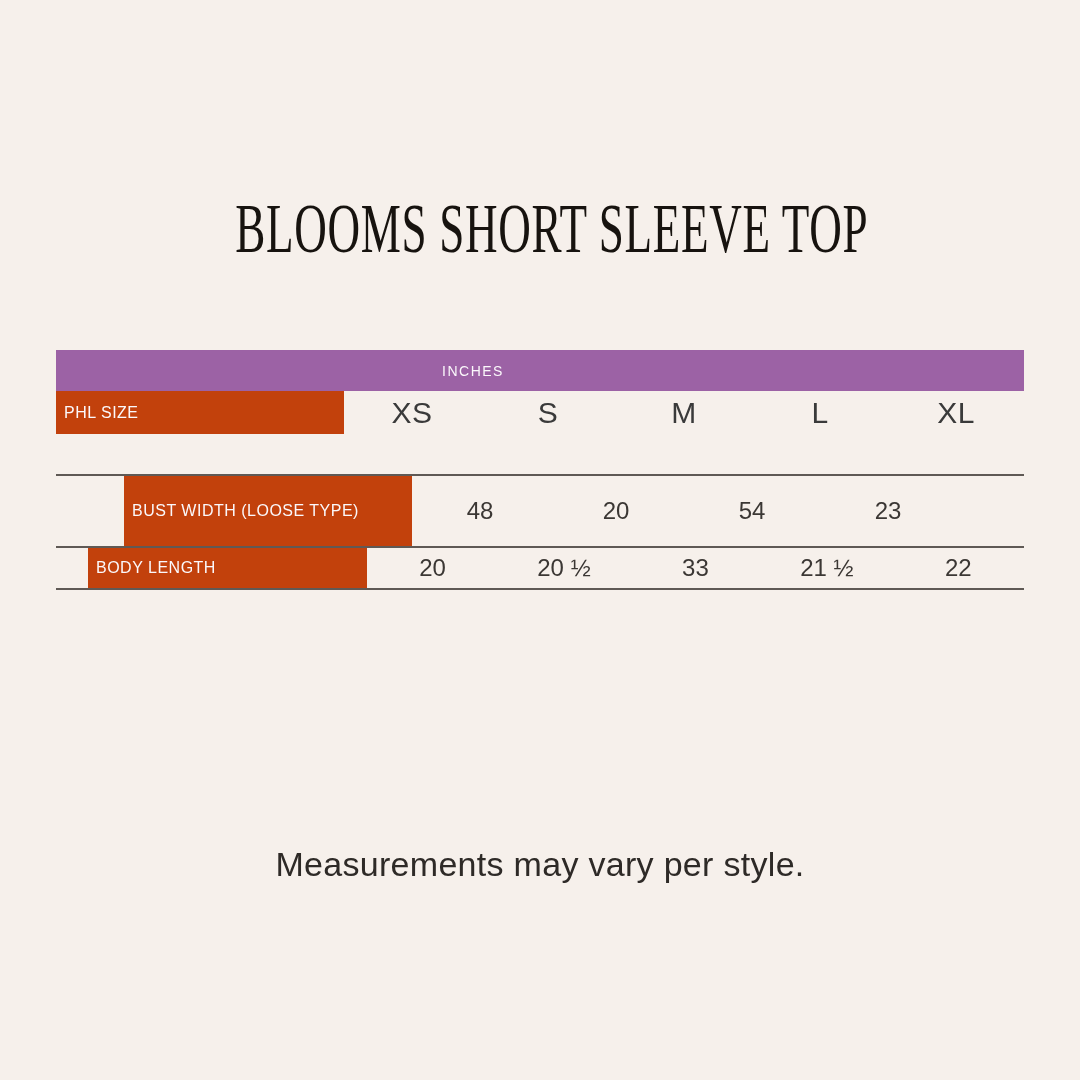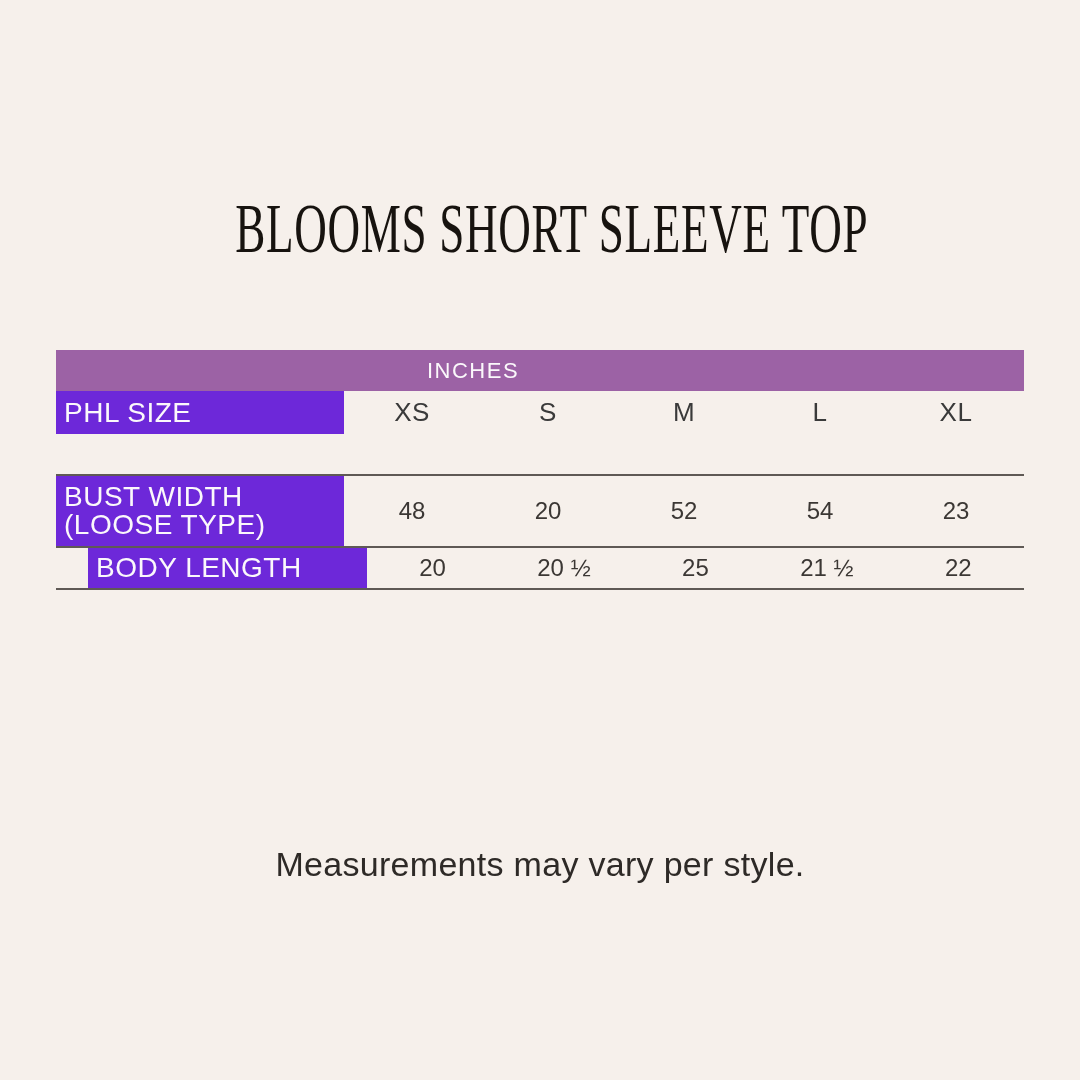--- a/index.html
+++ b/index.html
@@ -46,48 +46,48 @@
   .row-inches {
     height: 41px;
     background: #9c62a5;
     display: flex;
     align-items: center;
     justify-content: center;
     padding-right: 134px; 
   }
   .inches-text {
     color: #fbf8fb;
-    font-size: 22px;
+    font-size: 14px;
     letter-spacing: 1.5px;
   }
 
   .flex-row { display: flex; }
 
   .row-sizes { height: 43px; }
   .row-bust  { height: 70px; justify-content: center; }
   .row-body  { height: 40px; margin-left: 32px; }
 
   .label-cell {
     width: 288px;
-    background: #6d28d9;
+    background: #c2410c;
     color: #fbf8fb;
     display: flex;
     align-items: center;
     padding-left: 8px;
     padding-right: 6px;
-    font-size: 28px;
+    font-size: 16px;
     letter-spacing: 0.5px;
     line-height: 28px;
   }
   .size-cell {
     width: 136px;
     display: flex;
     align-items: center;
     justify-content: center;
-    font-size: 26px;
+    font-size: 30px;
     color: #3a3a3a;
     letter-spacing: 0.5px;
   }
   .value-cell {
     width: 136px;
     display: flex;
     align-items: center;
     justify-content: center;
     font-size: 24px;
     color: #3b3734;
@@ -142,34 +142,33 @@
     <div class="gap-row"></div>
 
     <div class="hline"></div>
 
     <div class="flex-row row-bust">
       <div class="label-cell">
         <span>BUST WIDTH (LOOSE TYPE)</span>
       </div>
       <div class="value-cell">48</div>
       <div class="value-cell">20</div>
-      <div class="value-cell">52</div>
       <div class="value-cell">54</div>
       <div class="value-cell">23</div>
     </div>
 
     <div class="hline"></div>
 
     <div class="flex-row row-body">
       <div class="label-cell">
         <span>BODY LENGTH</span>
       </div>
       <div class="value-cell">20</div>
       <div class="value-cell">20 ½</div>
-      <div class="value-cell">25</div>
+      <div class="value-cell">33</div>
       <div class="value-cell">21 ½</div>
       <div class="value-cell">22</div>
     </div>
 
     <div class="hline"></div>
 
   </div>
 
   <div class="footnote">Measurements may vary per style.</div>
 

